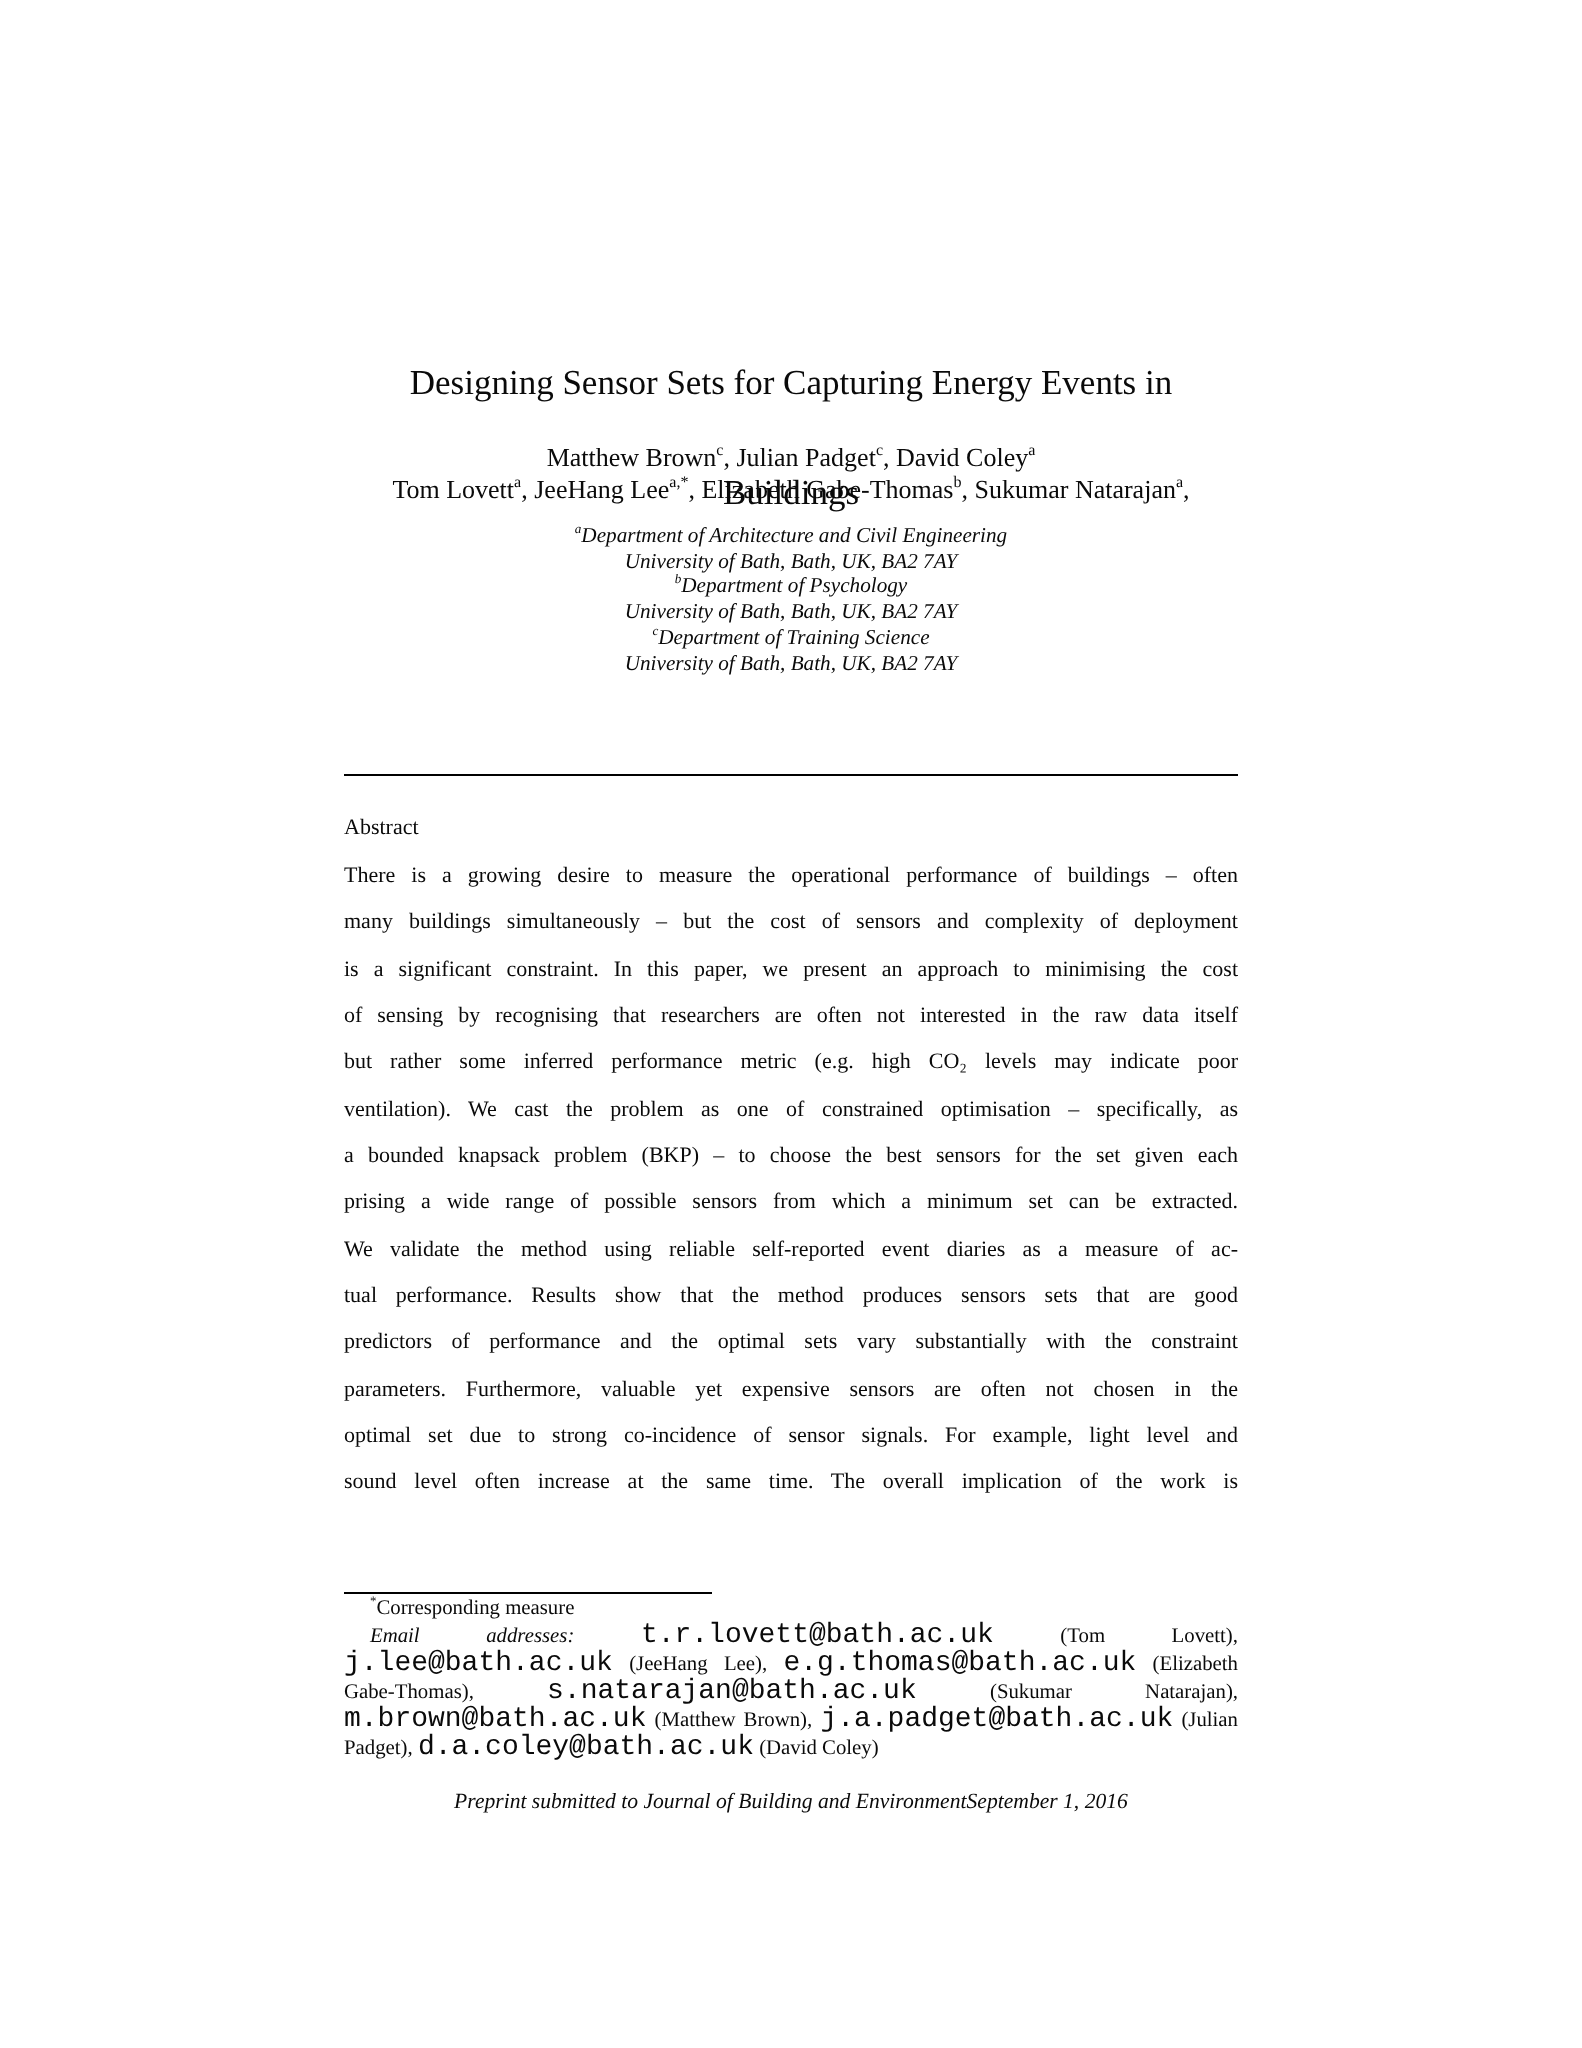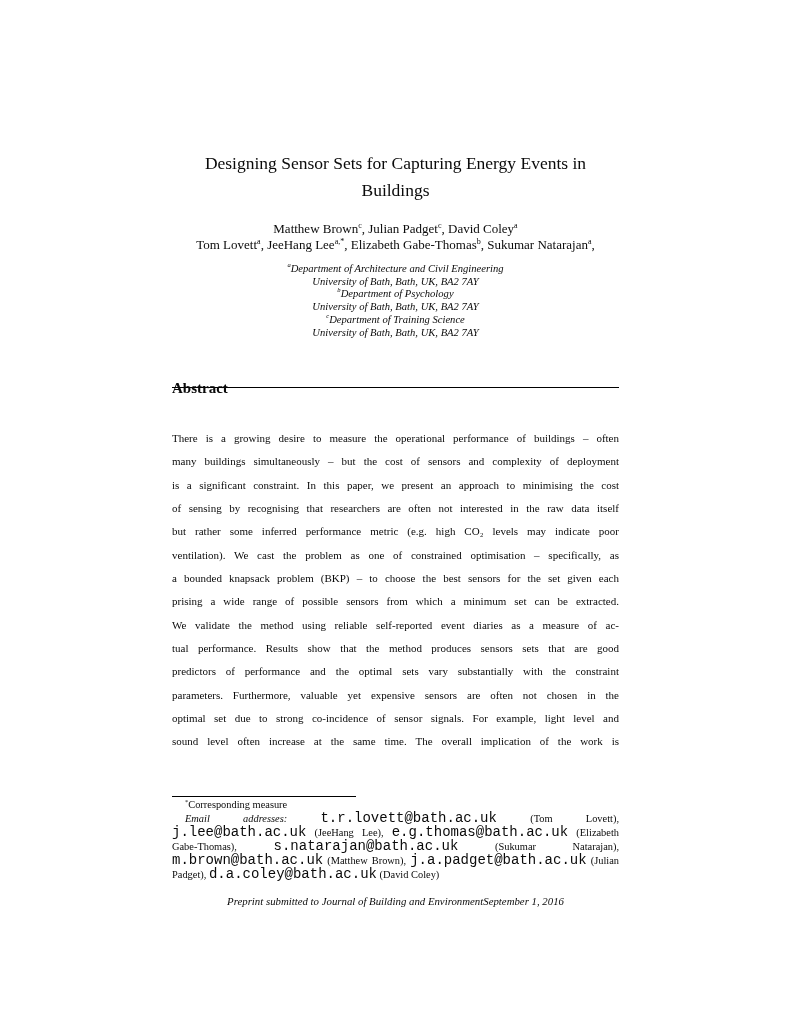--- a/index.html
+++ b/index.html
@@ -8,34 +8,34 @@
     width: 791px;
     height: 1024px;
     background: #ffffff;
     color: #0a0a0a;
     font-family: "Liberation Serif", "DejaVu Serif", serif;
     overflow: hidden;
   }
   .col { position: absolute; left: 172px; width: 447px; }
 
   .title { top: 150px; text-align: center; font-size: 17.5px; line-height: 27px; }
-  .title .tline { white-space: nowrap; }
+  .title .tline { white-space: nowrap; margin-top: 28px; }
 
   .authors { top: 221px; text-align: center; font-size: 13px; line-height: 16px; }
   .authors .line { white-space: nowrap; }
 
   sup { font-size: 0.62em; vertical-align: super; line-height: 0; }
 
   .affils { top: 263px; text-align: center; font-style: italic; font-size: 10.6px; line-height: 12.7px; }
 
   .rule { height: 1px; background: #000; }
   .rule-top { top: 387px; }
   .fn-rule { top: 796px; width: 184px; }
 
-  .abs-head { top: 380px; font-weight: bold; font-size: 15px; }
+  .abs-head { top: 408px; font-weight: normal; font-size: 11px; }
 
   .abs-body { top: 427px; font-size: 11px; }
   .abs-body .line {
     height: 23.33px;
     line-height: 23.33px;
     white-space: nowrap;
     text-align: justify;
     text-align-last: justify;
   }
 

